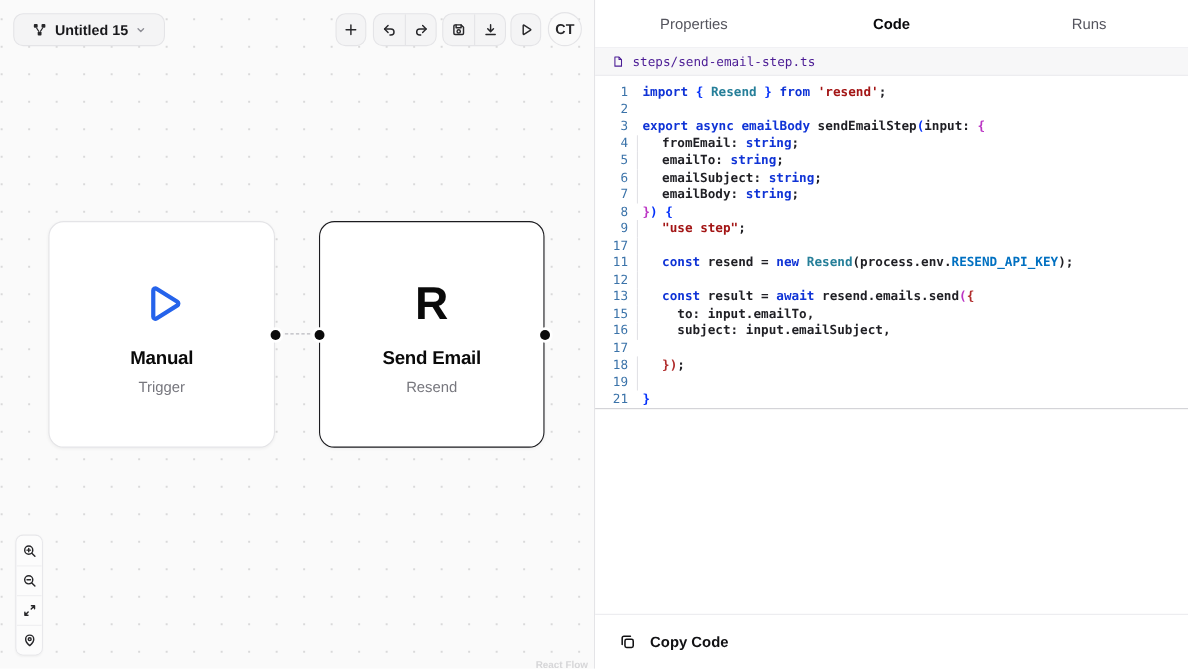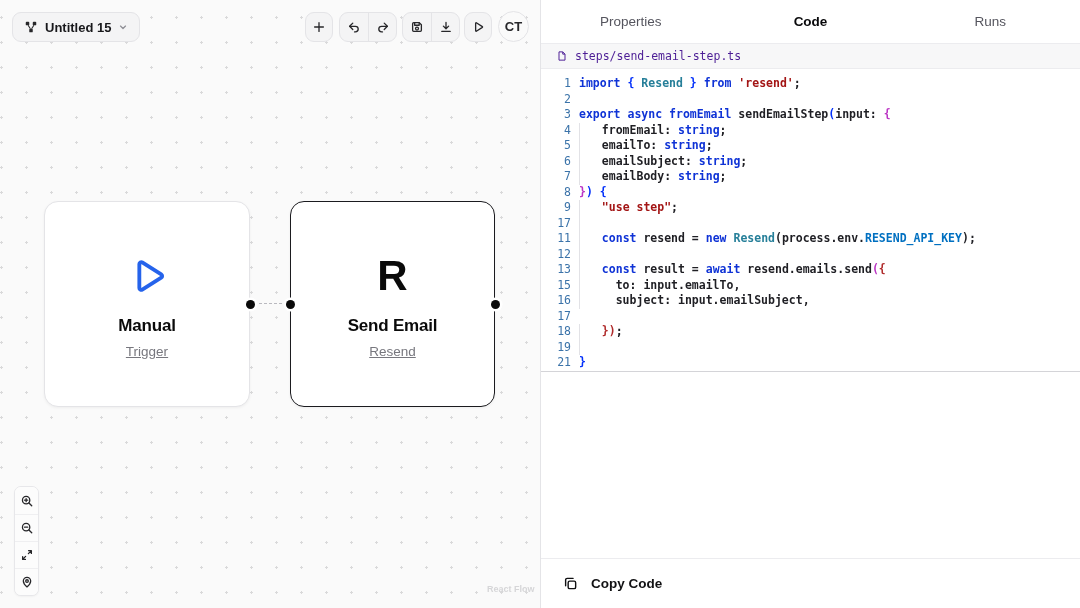--- a/index.html
+++ b/index.html
@@ -5,21 +5,21 @@
   * { margin:0; padding:0; box-sizing:border-box; }
   html,body { width:1080px; height:608px; overflow:hidden; }
   body { position:relative; font-family:"Liberation Sans", sans-serif; background:#fff; color:#18181b; }
 
   
   .canvas { position:absolute; left:0; top:0; width:540px; height:608px; background:#fafafa;
     background-image:radial-gradient(circle, #d9d9da 1px, transparent 1.2px);
     background-size:25px 25px; background-position:14px 5px; }
 
   .wf-name { position:absolute; left:12px; top:12px; height:30px; display:flex; align-items:center;
-    gap:7px; padding:0 11px; background:#f4f4f5; border:1px solid #e4e4e7; border-radius:9px;
+    gap:7px; padding:0 16px; background:#f4f4f5; border:1px solid #e4e4e7; border-radius:9px;
     font-size:13px; font-weight:700; color:#18181b; cursor:pointer; }
   .wf-name svg { display:block; }
   .chev { color:#8f8f96; }
 
   .tb-btn, .tb-group { position:absolute; top:12px; height:30px; background:#f4f4f5;
     border:1px solid #e4e4e7; border-radius:9px; display:flex; align-items:center; }
   .tb-btn { width:28px; justify-content:center; cursor:pointer; }
   .tb-group { padding:0; }
   .tb-cell { width:28px; height:100%; display:flex; align-items:center; justify-content:center; cursor:pointer; }
   .tb-cell + .tb-cell { border-left:1px solid #e4e4e7; }
@@ -27,52 +27,52 @@
     background:#fafafa; border:1px solid #e4e4e7; display:flex; align-items:center; justify-content:center;
     font-size:13px; font-weight:700; color:#27272a; cursor:pointer; }
 
   
   .node { position:absolute; width:206px; height:206px; background:#fff; border-radius:14px;
     border:1px solid #e4e4e7; box-shadow:0 1px 3px rgba(0,0,0,.05); display:flex; flex-direction:column;
     align-items:center; justify-content:center; cursor:pointer; }
   .node.selected { border:1.5px solid #1b1b1f; }
   .node .icon-wrap { height:52px; display:flex; align-items:center; justify-content:center; margin-bottom:14px; }
   .node .n-title { font-size:17px; font-weight:700; color:#0a0a0a; letter-spacing:-.2px; }
-  .node .n-sub { font-size:13.5px; color:#77777e; margin-top:8px;text-decoration:underline; }
+  .node .n-sub { font-size:13.5px; color:#77777e; margin-top:8px; }
   .r-logo { font-size:42px; font-weight:800; color:#0a0a0a; font-family:"Liberation Sans",sans-serif; line-height:1; }
 
   .edge { position:absolute; left:254px; top:303px; width:33px; border-top:1.6px dashed #b9b9bf; }
   .handle { position:absolute; width:9px; height:9px; border-radius:50%; background:#0a0a0a;
     box-shadow:0 0 0 2.5px #fff; cursor:crosshair; }
 
   
   .controls { position:absolute; left:14px; top:486px; width:25px; background:#fdfdfd;
     border:1px solid #e7e7ea; border-radius:7px; overflow:hidden; box-shadow:0 1px 2px rgba(0,0,0,.04); }
   .ctrl-btn { width:100%; height:27px; display:flex; align-items:center; justify-content:center;
     background:#fcfcfc; cursor:pointer; }
   .ctrl-btn + .ctrl-btn { border-top:1px solid #efeff1; }
 
-  .attribution { position:absolute; left:487px; top:584px; font-size:9px; font-weight:600; color:#d6d6d8; }
+  .attribution { position:absolute; left:487px; top:599px; font-size:9px; font-weight:600; color:#d6d6d8; }
 
   
   .panel { position:absolute; left:540px; top:0; width:540px; height:608px; background:#fff;
     border-left:1px solid #e4e4e7; }
   .tabs { height:44px; display:flex; align-items:center; border-bottom:1px solid #ececef; }
   .tab { flex:1; text-align:center; font-size:13.5px; color:#55555e; cursor:pointer; }
   .tab.active { color:#09090b; font-weight:700; }
 
   .filebar { height:25px; background:#f7f7f8; border-bottom:1px solid #ececef; display:flex;
     align-items:center; padding-left:15px; gap:7px; color:#4c1d95; }
   .filebar .fp { font-family:"DejaVu Sans Mono", monospace; font-size:11.5px; }
 
   .codewrap { padding-top:7px; cursor:text; }
   .code-row { display:flex; height:15.5px; line-height:15.5px;
     font-family:"DejaVu Sans Mono", monospace; font-size:11.5px; font-weight:700; }
   .code-row .ln { width:30px; flex:none; text-align:right; color:#3b73a9; font-weight:400; }
-  .code-row .ct { white-space:pre; margin-left:8px; }
+  .code-row .ct { white-space:pre; margin-left:13px; }
   .code-row .ct.guide { margin-left:8px; border-left:1px solid #e2e2e6;padding-left:8px; }
   .code-row.current { box-shadow:0 1px 0 #d4d4d8; }
 
   .c-k { color:#0f33d6; }      
   .c-t { color:#267f99; }      
   .c-s { color:#a31515; }      
   .c-c { color:#0070c1; }      
   .c-p { color:#1f1f24; }      
   .c-b1 { color:#0431fa; }     
   .c-b2 { color:#bb35c4; }     
@@ -241,21 +241,21 @@
       <div class="code-row">
         <span class="ln">1</span>
         <span class="ct"><span class="c-k">import</span><span class="c-p"> </span><span class="c-b1">{</span><span class="c-p"> </span><span class="c-t">Resend</span><span class="c-p"> </span><span class="c-b1">}</span><span class="c-p"> </span><span class="c-k">from</span><span class="c-p"> </span><span class="c-s">'resend'</span><span class="c-p">;</span></span>
       </div>
       <div class="code-row">
         <span class="ln">2</span>
         <span class="ct"></span>
       </div>
       <div class="code-row">
         <span class="ln">3</span>
-        <span class="ct"><span class="c-k">export</span><span class="c-p"> </span><span class="c-k">async</span><span class="c-p"> </span><span class="c-k">fromEmail</span><span class="c-p"> sendEmailStep</span><span class="c-b1">(</span><span class="c-p">input: </span><span class="c-b2">{</span></span>
+        <span class="ct"><span class="c-k">export</span><span class="c-p"> </span><span class="c-k">async</span><span class="c-p"> </span><span class="c-k">emailBody</span><span class="c-p"> sendEmailStep</span><span class="c-b1">(</span><span class="c-p">input: </span><span class="c-b2">{</span></span>
       </div>
       <div class="code-row">
         <span class="ln">4</span>
         <span class="ct guide"><span class="c-p">  fromEmail: </span><span class="c-k">string</span><span class="c-p">;</span></span>
       </div>
       <div class="code-row">
         <span class="ln">5</span>
         <span class="ct guide"><span class="c-p">  emailTo: </span><span class="c-k">string</span><span class="c-p">;</span></span>
       </div>
       <div class="code-row">

